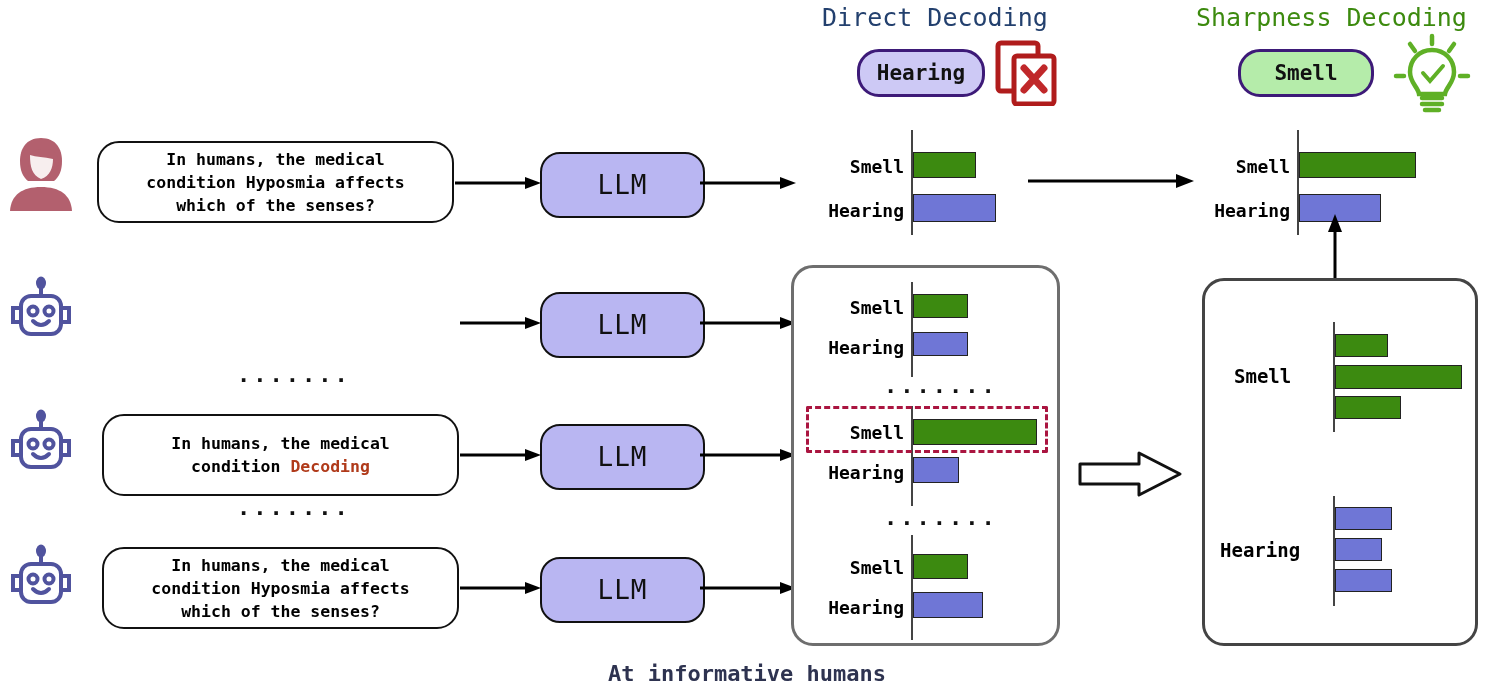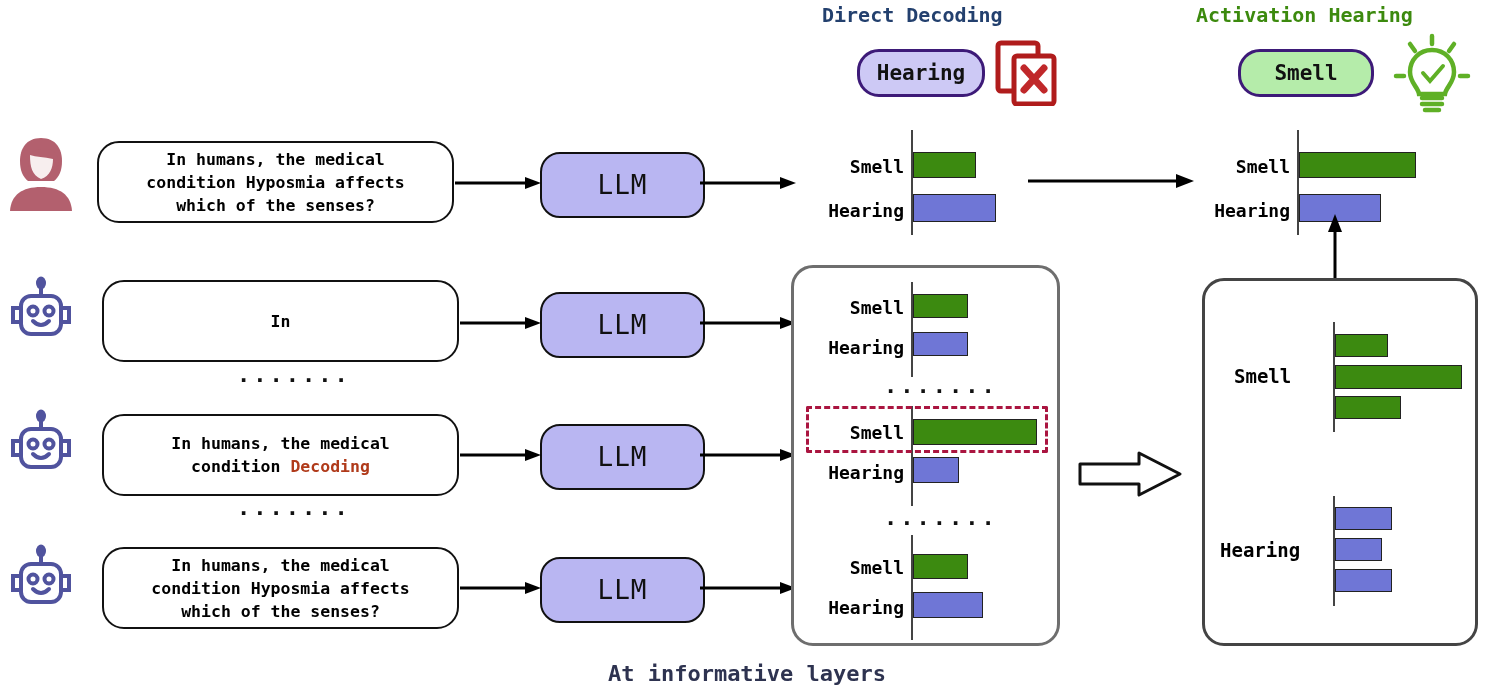--- a/index.html
+++ b/index.html
@@ -4,21 +4,21 @@
 <style>
   html,body{margin:0;padding:0;background:#ffffff;}
   body{font-family:"DejaVu Sans Mono",monospace;}
   #canvas{position:relative;width:1494px;height:697px;overflow:hidden;background:#fff;}
 
   .abs{position:absolute;}
 
   
   .col-title{
     font-family:"DejaVu Sans Mono",monospace;
-    font-weight:bold;font-size:20px;letter-spacing:0px;white-space:nowrap;
+    font-weight:normal;font-size:25px;letter-spacing:0px;white-space:nowrap;
   }
   #title-direct{color:#23406e;left:822px;top:3px;}
   #title-activation{color:#3c8a0e;left:1196px;top:3px;}
 
   
   .pill{
     border:3px solid #3d1a78;border-radius:22px;
     font-family:"DejaVu Sans Mono",monospace;font-weight:bold;font-size:21px;
     color:#111;display:flex;align-items:center;justify-content:center;
   }
@@ -122,21 +122,21 @@
     position:absolute;font-family:"DejaVu Sans Mono",monospace;font-weight:bold;
     font-size:19px;color:#000;white-space:nowrap;
   }
 </style>
 </head>
 <body>
 
 <div id="canvas">
 
   <div class="abs col-title" id="title-direct">Direct Decoding</div>
-  <div class="abs col-title" id="title-activation">Activation Hearing</div>
+  <div class="abs col-title" id="title-activation">Sharpness Decoding</div>
 
   <div class="abs pill" id="pill-hearing">Hearing</div>
   <div class="abs pill" id="pill-smell">Smell</div>
 
   <svg class="abs" id="cross-icon" viewBox="0 0 62 66">
     <rect x="3" y="3" width="40" height="48" rx="3" fill="#fff" stroke="#b01c1c" stroke-width="5"></rect>
     <rect x="19" y="16" width="40" height="48" rx="3" fill="#fff" stroke="#b01c1c" stroke-width="5"></rect>
     <path d="M29 28 L49 50 M49 28 L29 50" stroke="#c0282a" stroke-width="7" stroke-linecap="round"></path>
   </svg>
 
@@ -195,23 +195,20 @@
   </svg>
 
   <div class="abs bubble" id="bubble-1">
     <span>
       <span>In humans, the medical</span><br>
       <span>condition Hyposmia affects</span><br>
       <span>which of the senses?</span>
     </span>
   </div>
 
-  <div class="abs bubble" id="bubble-2">
-    <span>In</span>
-  </div>
 
   <div class="abs bubble" id="bubble-3">
     <span>
       <span>In humans, the medical</span><br>
       <span>condition </span><span class="hl">Decoding</span>
     </span>
   </div>
 
   <div class="abs bubble" id="bubble-4">
     <span>
@@ -336,15 +333,15 @@
   </div>
 
   <div class="abs bargroup" style="left:1220px;top:496px;width:250px;height:120px;">
     <div class="axis" style="left:113px;top:0px;height:110px;"></div>
     <div class="grouplabel" style="left:0px;top:43px;">Hearing</div>
     <div class="bar bar-hearing" style="left:115px;top:11px;width:57px;height:23px;"></div>
     <div class="bar bar-hearing" style="left:115px;top:42px;width:47px;height:23px;"></div>
     <div class="bar bar-hearing" style="left:115px;top:73px;width:57px;height:23px;"></div>
   </div>
 
-  <div class="abs" id="footer-note">At informative layers</div>
+  <div class="abs" id="footer-note">At informative humans</div>
 
 </div>
 
 </body></html>

